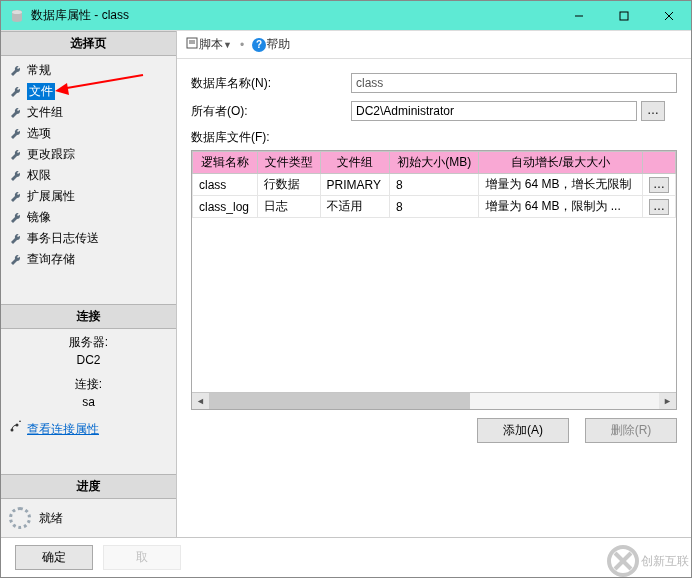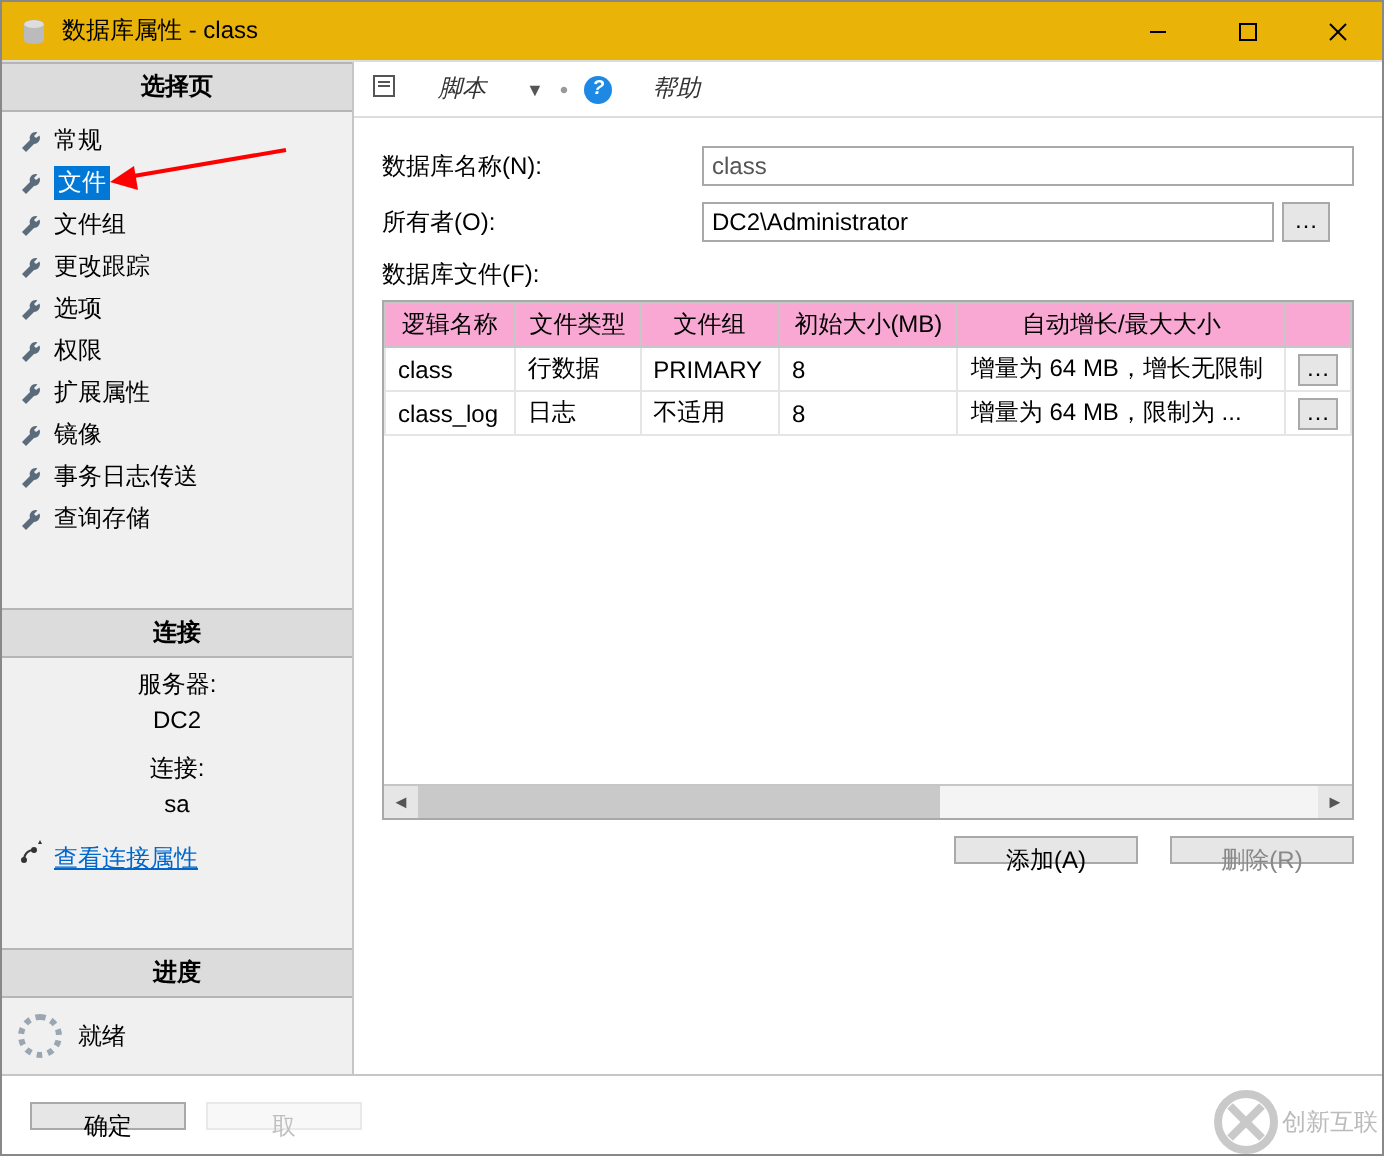--- a/index.html
+++ b/index.html
@@ -1,18 +1,18 @@
 <!DOCTYPE html>
 <html><head>
 <meta charset="utf-8">
 <style>
   * { box-sizing: border-box; font-family: "Microsoft YaHei", "SimSun", Arial, sans-serif; font-size: 12px; }
   body { margin: 0; background: #fff; }
   .window { width: 692px; height: 578px; border: 1px solid #888; background: #fff; display: flex; flex-direction: column; position: relative; }
-  .titlebar { height: 30px; display: flex; align-items: center; padding: 0 0 0 8px; border-bottom: 1px solid #ddd; background:#eab308;justify-content:space-between; }
+  .titlebar { height: 30px; display: flex; align-items: center; padding: 0 0 0 8px; border-bottom: 1px solid #ddd; background:#5eead4;justify-content:space-between; }
   .titlebar .db-icon { width:16px; height:16px; margin-right:6px; display:inline-flex; align-items:center; justify-content:center; }
   .titlebar .title-text { flex:1; color:#000; }
   .win-btns { display:flex; }
   .win-btn { width:45px; height:30px; display:flex; align-items:center; justify-content:center; color:#000; }
 
   .body { flex:1; display:flex; min-height:0; }
   .sidebar { width:176px; background:#f0f0f0; border-right:1px solid #c6c6c6; display:flex; flex-direction:column;text-align:center; }
   .sidebar .sec-head { background:#dcdcdc; border-top:1px solid #b5b5b5; border-bottom:1px solid #b5b5b5; padding:3px 8px; font-weight:bold; }
   .sidebar .sec-body { padding:4px 4px 8px 4px; }
   .nav-list { list-style:none; margin:0; padding:0; }
@@ -20,21 +20,21 @@
   .nav-item.selected .nav-label { color:#fff; background:#0078d7; padding:0 2px; }
   .nav-label { color:#000; }
   .wrench-icon { width:14px; height:14px; }
   .conn-block { padding:4px 8px 8px 8px; line-height:1.5; }
   .conn-link { color:#0066cc; text-decoration:underline; cursor:pointer; }
   .progress-sec { padding:8px; display:flex; align-items:center; gap:8px; }
   .spinner { width:22px; height:22px; border:3px dotted #9aa7b2; border-radius:50%; }
 
   .main { flex:1; display:flex; flex-direction:column; min-width:0; }
   .toolbar { height:28px; border-bottom:1px solid #ddd; display:flex; align-items:center; gap:8px; padding:0 8px; }
-  .tool-link { color:#333; display:flex; align-items:center; gap:20px;font-style:italic; }
+  .tool-link { color:#333; display:flex; align-items:center; gap:0; }
   .tool-sep { color:#999; }
   .help-icon { width:14px; height:14px; background:#1e88e5; color:#fff; border-radius:50%; display:inline-flex; align-items:center; justify-content:center; font-size:10px; font-weight:bold; }
 
   .form-area { padding:14px 14px 0 14px; }
   .form-row { display:flex; align-items:center; margin-bottom:8px; }
   .form-label { width:160px; color:#000000; }
   .form-input { flex:1; height:20px; border:1px solid #a9a9a9; background:#fff; padding:1px 4px; }
   .form-input[disabled] { background:#fff; color:#555; }
   .owner-row .form-input { max-width:286px; }
   .ellipsis-btn { width:24px; height:20px; margin-left:4px; border:1px solid #a9a9a9; background:#e6e6e6; text-align:center; line-height:16px; }
@@ -48,21 +48,21 @@
   table.grid th { background:#f9a8d4; border:1px solid #c6c6c6; padding:2px 6px; text-align:center; font-weight:normal; }
   table.grid td { border:1px solid #e5e5e5; padding:2px 6px; height:20px; }
   .grid-hscroll { height:17px; background:#f0f0f0; border-top:1px solid #c6c6c6; display:flex; align-items:center; }
   .grid-hscroll .track { flex:1; height:17px; background:#f4f4f4; position:relative; }
   .grid-hscroll .thumb { position:absolute; left:0; top:0; width:58%; height:100%; background:#c9c9c9; }
   .grid-hscroll .arrow { width:17px; height:17px; background:#e6e6e6; display:flex; align-items:center; justify-content:center; font-size:9px; color:#555; }
   .row-ellipsis-cell { text-align:center; }
   .row-ellipsis-btn { display:inline-block; width:20px; height:16px; border:1px solid #a9a9a9; background:#e6e6e6; line-height:12px; }
 
   .btn-row { display:flex; justify-content:flex-end; gap:16px; padding:2px 14px 10px 0; }
-  .std-btn { min-width:92px; height:14px; border:1px solid #a9a9a9; background:#e6e6e6; text-align:center; line-height:22px; }
+  .std-btn { min-width:92px; height:25px; border:1px solid #a9a9a9; background:#e6e6e6; text-align:center; line-height:22px; }
 
   .footer { height:40px; border-top:1px solid #c6c6c6; display:flex; justify-content:flex-start; align-items:center; padding:0 14px; gap:10px; }
   .footer .std-btn { min-width:78px; }
 
   .watermark { position:absolute; right:0; bottom:-4px; width:86px; height:40px; display:flex; align-items:center; justify-content:center; }
 
   .red-arrow { position:absolute; left:54px; top:72px; pointer-events:none; }
 </style>
 </head>
 <body>
@@ -119,27 +119,27 @@
             <li class="nav-item">
               <span class="wrench-icon"><svg width="14" height="14">
                   <path d="M9 2a3 3 0 00-3 4L2 10l2 2 4-4a3 3 0 003-3 3 3 0 00-.3-1.3L9 5 8 4l1.7-1.7A3 3 0 009 2z" fill="#5a6b7b"></path>
                 </svg></span>
               <span class="nav-label">文件组</span>
             </li>
             <li class="nav-item">
               <span class="wrench-icon"><svg width="14" height="14">
                   <path d="M9 2a3 3 0 00-3 4L2 10l2 2 4-4a3 3 0 003-3 3 3 0 00-.3-1.3L9 5 8 4l1.7-1.7A3 3 0 009 2z" fill="#5a6b7b"></path>
                 </svg></span>
+              <span class="nav-label">选项</span>
+            </li>
+            <li class="nav-item">
+              <span class="wrench-icon"><svg width="14" height="14">
+                  <path d="M9 2a3 3 0 00-3 4L2 10l2 2 4-4a3 3 0 003-3 3 3 0 00-.3-1.3L9 5 8 4l1.7-1.7A3 3 0 009 2z" fill="#5a6b7b"></path>
+                </svg></span>
               <span class="nav-label">更改跟踪</span>
-            </li>
-            <li class="nav-item">
-              <span class="wrench-icon"><svg width="14" height="14">
-                  <path d="M9 2a3 3 0 00-3 4L2 10l2 2 4-4a3 3 0 003-3 3 3 0 00-.3-1.3L9 5 8 4l1.7-1.7A3 3 0 009 2z" fill="#5a6b7b"></path>
-                </svg></span>
-              <span class="nav-label">选项</span>
             </li>
             <li class="nav-item">
               <span class="wrench-icon"><svg width="14" height="14">
                   <path d="M9 2a3 3 0 00-3 4L2 10l2 2 4-4a3 3 0 003-3 3 3 0 00-.3-1.3L9 5 8 4l1.7-1.7A3 3 0 009 2z" fill="#5a6b7b"></path>
                 </svg></span>
               <span class="nav-label">权限</span>
             </li>
             <li class="nav-item">
               <span class="wrench-icon"><svg width="14" height="14">
                   <path d="M9 2a3 3 0 00-3 4L2 10l2 2 4-4a3 3 0 003-3 3 3 0 00-.3-1.3L9 5 8 4l1.7-1.7A3 3 0 009 2z" fill="#5a6b7b"></path>

